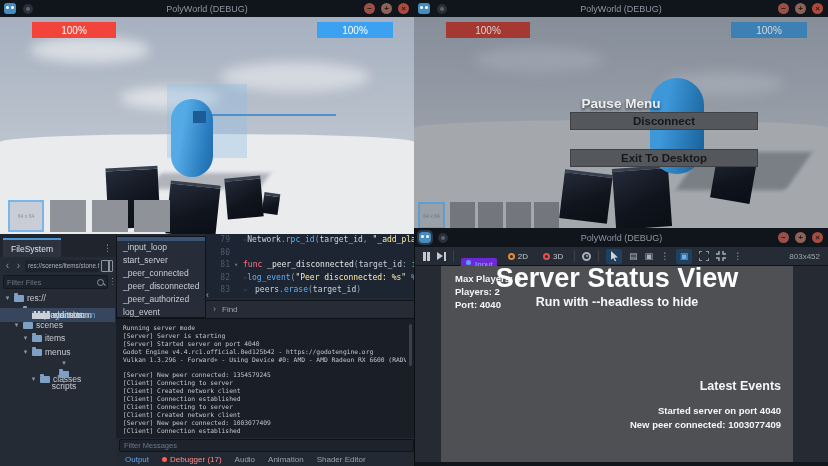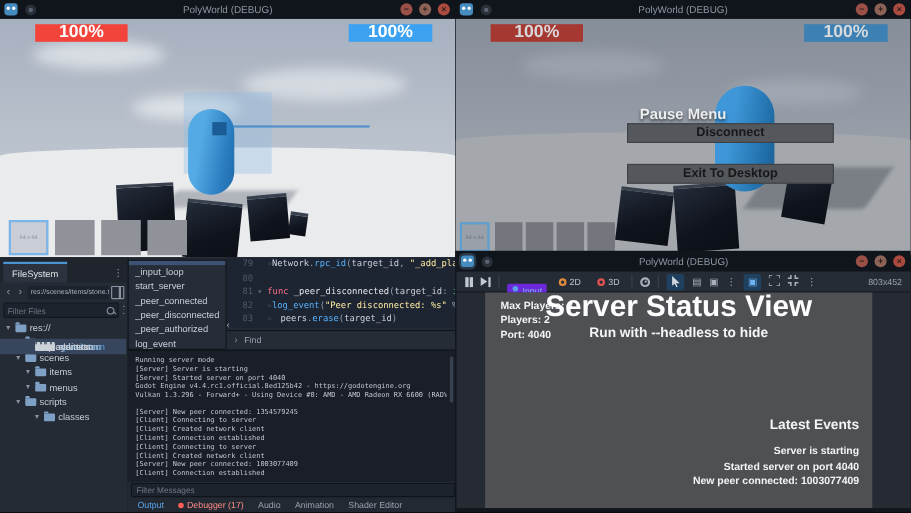--- a/index.html
+++ b/index.html
@@ -20,21 +20,21 @@
   .win-btn{width:11px;height:11px;border-radius:50%;font-size:8px;line-height:11px;text-align:center;color:#2b1c18;font-weight:bold;}
   .btn-min{background:#9a5046;}.btn-max{background:#8c6356;}.btn-close{background:#ab4a3e;}
 
   
   .scene{position:absolute;left:0;right:0;top:17px;bottom:0;overflow:hidden;}
   .sky-l{position:absolute;inset:0;background:linear-gradient(#a6b0bf,#ccd2d9);}
   .ground-l{position:absolute;left:0;right:0;top:117px;bottom:0;background:#eaebed;border-radius:50% 50% 0 0/8px 8px 0 0;}
   .sky-r{position:absolute;inset:0;background:linear-gradient(#868e9a,#a8aeb6);}
   .ground-r{position:absolute;left:0;right:0;top:103px;bottom:0;background:#a4a8ad;border-radius:50% 50% 0 0/8px 8px 0 0;}
   .cloud{position:absolute;border-radius:50%;filter:blur(6px);}
-  .health{position:absolute;top:5px;height:16px;font-size:16px;font-weight:bold;color:#fff;
+  .health{position:absolute;top:5px;height:16px;font-size:10px;font-weight:normal;color:#fff;
           display:flex;align-items:center;justify-content:center;}
   .capsule{position:absolute;border-radius:30px;}
   .cube{position:absolute;background:linear-gradient(155deg,#242c3a 0%,#10141d 55%,#0b0e15 100%);border-top:3px solid #39414f;}
   .shadow-quad{position:absolute;background:rgba(120,126,138,.5);transform:skewX(-35deg);filter:blur(2px);}
   .aim-panel{position:absolute;background:rgba(140,190,230,.35);}
   .aim-line{position:absolute;height:2px;background:rgba(63,135,201,.85);}
   .hotbar-slot{position:absolute;box-sizing:border-box;}
   .slot-sel{background:#c9ced6;border:2px solid #79b5e8;display:flex;align-items:center;justify-content:center;
             font-size:5px;color:#8b8f96;}
   .slot-gray{background:#8f9298;}
@@ -324,21 +324,21 @@
             <span class="tree-label">player.tscn</span>
           </div>
 
           <div class="tree-row scene" style="padding-left: 22px;">
             <span class="tree-arrow"></span>
 
             <span class="scene-icon"></span>
             <span class="tree-label">world.tscn</span>
           </div>
 
-          <div class="tree-row folder" style="padding-left: 13px;">
+          <div class="tree-row folder" style="padding-left: 13px; flex-direction: column;">
             <span class="tree-arrow">▾</span>
             <span class="folder-icon"></span>
 
             <span class="tree-label">scripts</span>
           </div>
 
           <div class="tree-row folder" style="padding-left: 30px;">
             <span class="tree-arrow">▾</span>
             <span class="folder-icon"></span>
 
@@ -489,21 +489,20 @@
 
         <div class="stat-line">Max Players: 3</div>
             <div class="stat-line">Players: 2</div>
             <div class="stat-line">Port: 4040</div>
           </div>
         <div class="srv-title">Server Status View</div>
         <div class="srv-sub">Run with --headless to hide</div>
         <div class="srv-events-title">Latest Events</div>
         <div class="srv-events">
 
-        <div class="event-line">Server is starting</div>
             <div class="event-line">Started server on port 4040</div>
             <div class="event-line">New peer connected: 1003077409</div>
           </div>
       </div>
     </div>
     <div class="bottom-strip"></div>
   </div>
 
 </div>
 

